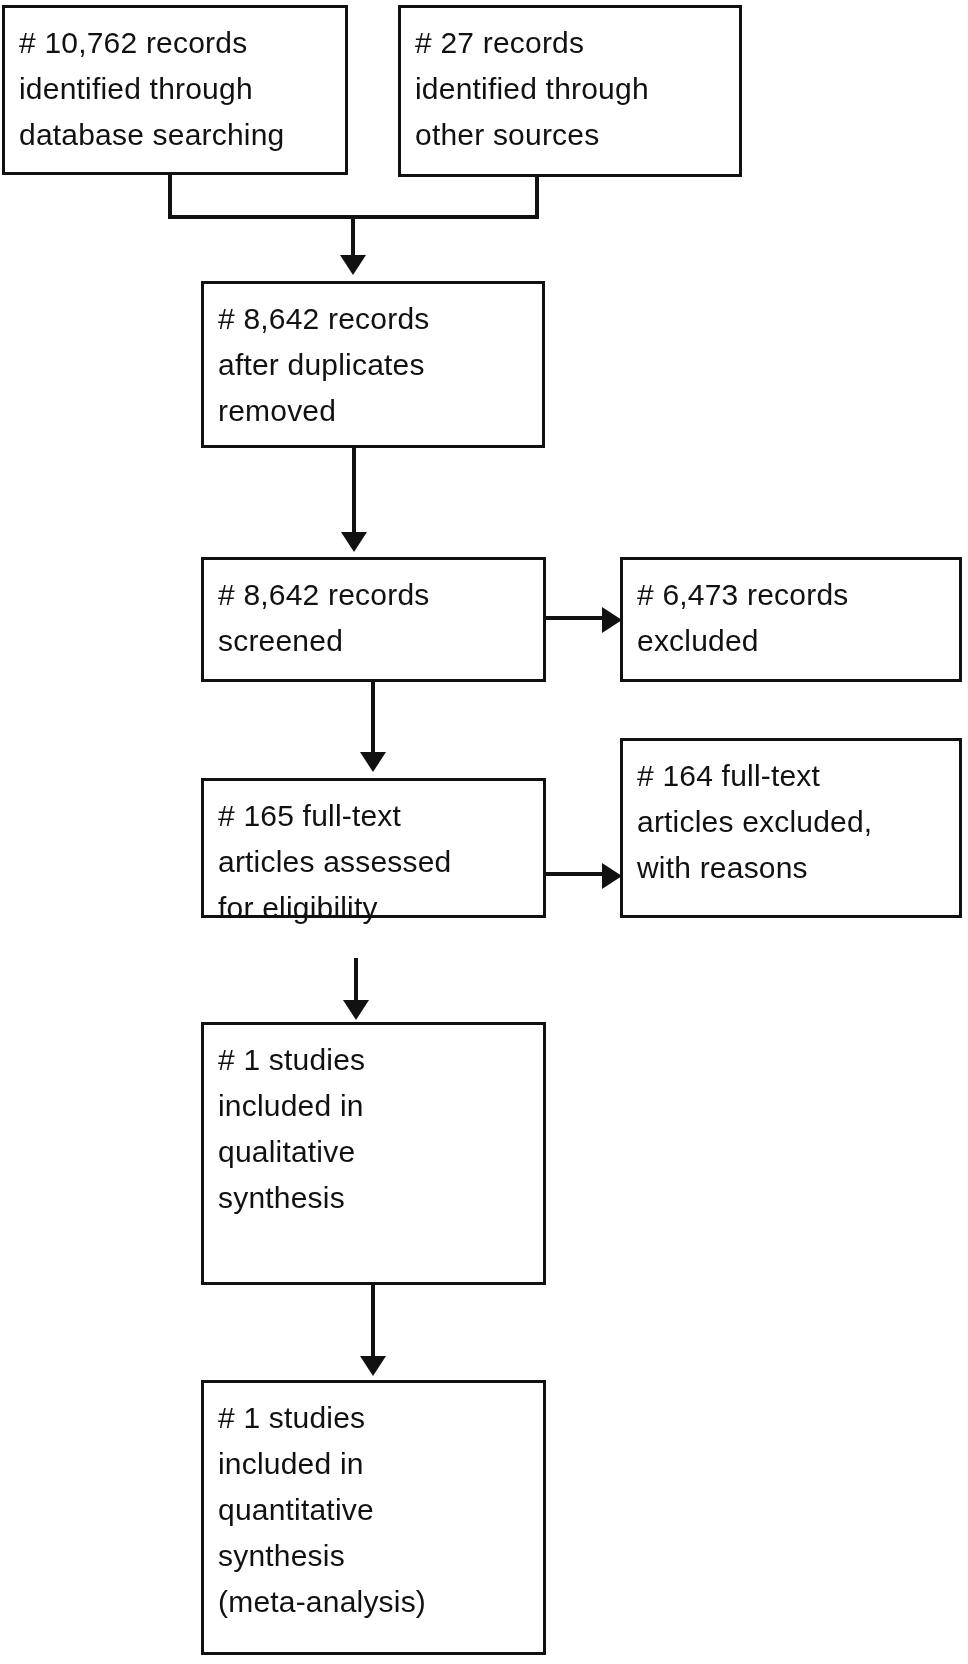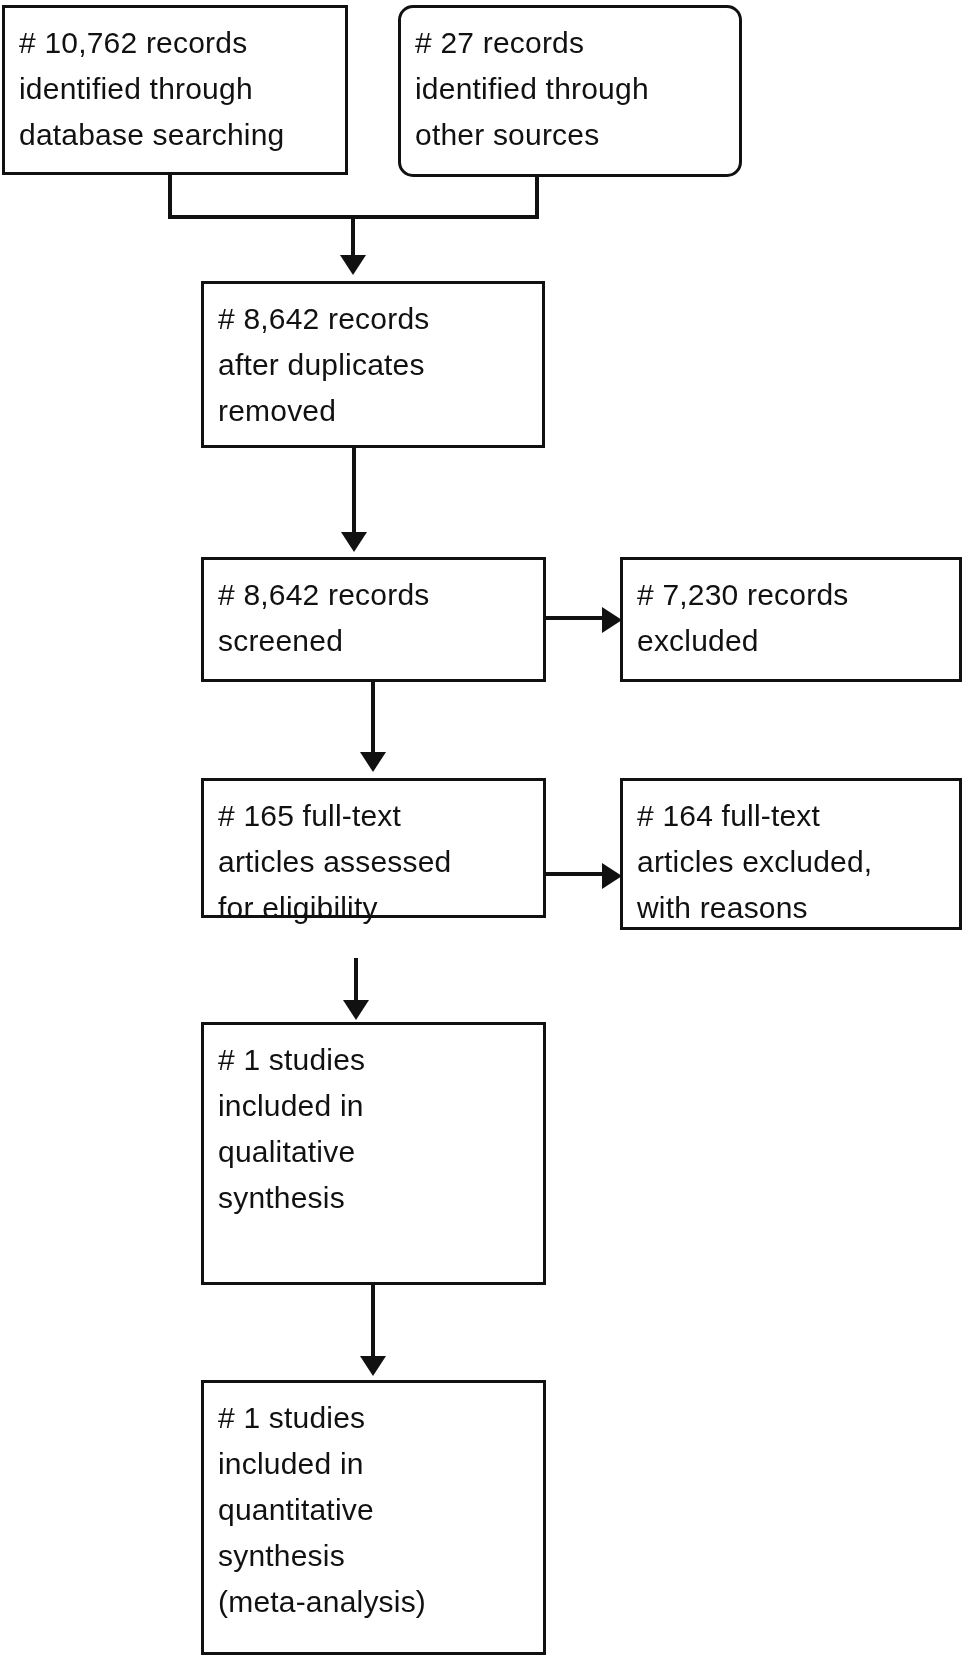--- a/index.html
+++ b/index.html
@@ -92,49 +92,49 @@
     <div class="arrow-down" style="left:360px; top:1356px;"></div>
 
   </div>
 
   <div class="node" style="left:2px; top:5px; width:346px; height:170px;">
     <div class="node-text"># 10,762 records
 identified through
 database searching</div>
   </div>
 
-  <div class="node" style="left:398px; top:5px; width:344px; height:172px;border-radius:15px;">
+  <div class="node" style="left:398px; top:5px; width:344px; height:172px;">
     <div class="node-text"># 27 records
 identified through
 other sources</div>
   </div>
 
   <div class="node" style="left:201px; top:281px; width:344px; height:167px;">
     <div class="node-text"># 8,642 records
 after duplicates
 removed</div>
   </div>
 
   <div class="node" style="left:201px; top:557px; width:345px; height:125px;">
     <div class="node-text"># 8,642 records
 screened</div>
   </div>
 
   <div class="node" style="left:620px; top:557px; width:342px; height:125px;">
-    <div class="node-text"># 7,230 records
+    <div class="node-text"># 6,473 records
 excluded</div>
   </div>
 
   <div class="node" style="left:201px; top:778px; width:345px; height:140px;">
     <div class="node-text"># 165 full-text
 articles assessed
 for eligibility</div>
   </div>
 
-  <div class="node" style="left:620px; top:778px; width:342px; height:152px;">
+  <div class="node" style="left:620px; top:738px; width:342px; height:180px;">
     <div class="node-text"># 164 full-text
 articles excluded,
 with reasons</div>
   </div>
 
   <div class="node" style="left:201px; top:1022px; width:345px; height:263px;">
     <div class="node-text"># 1 studies
 included in
 qualitative
 synthesis</div>

